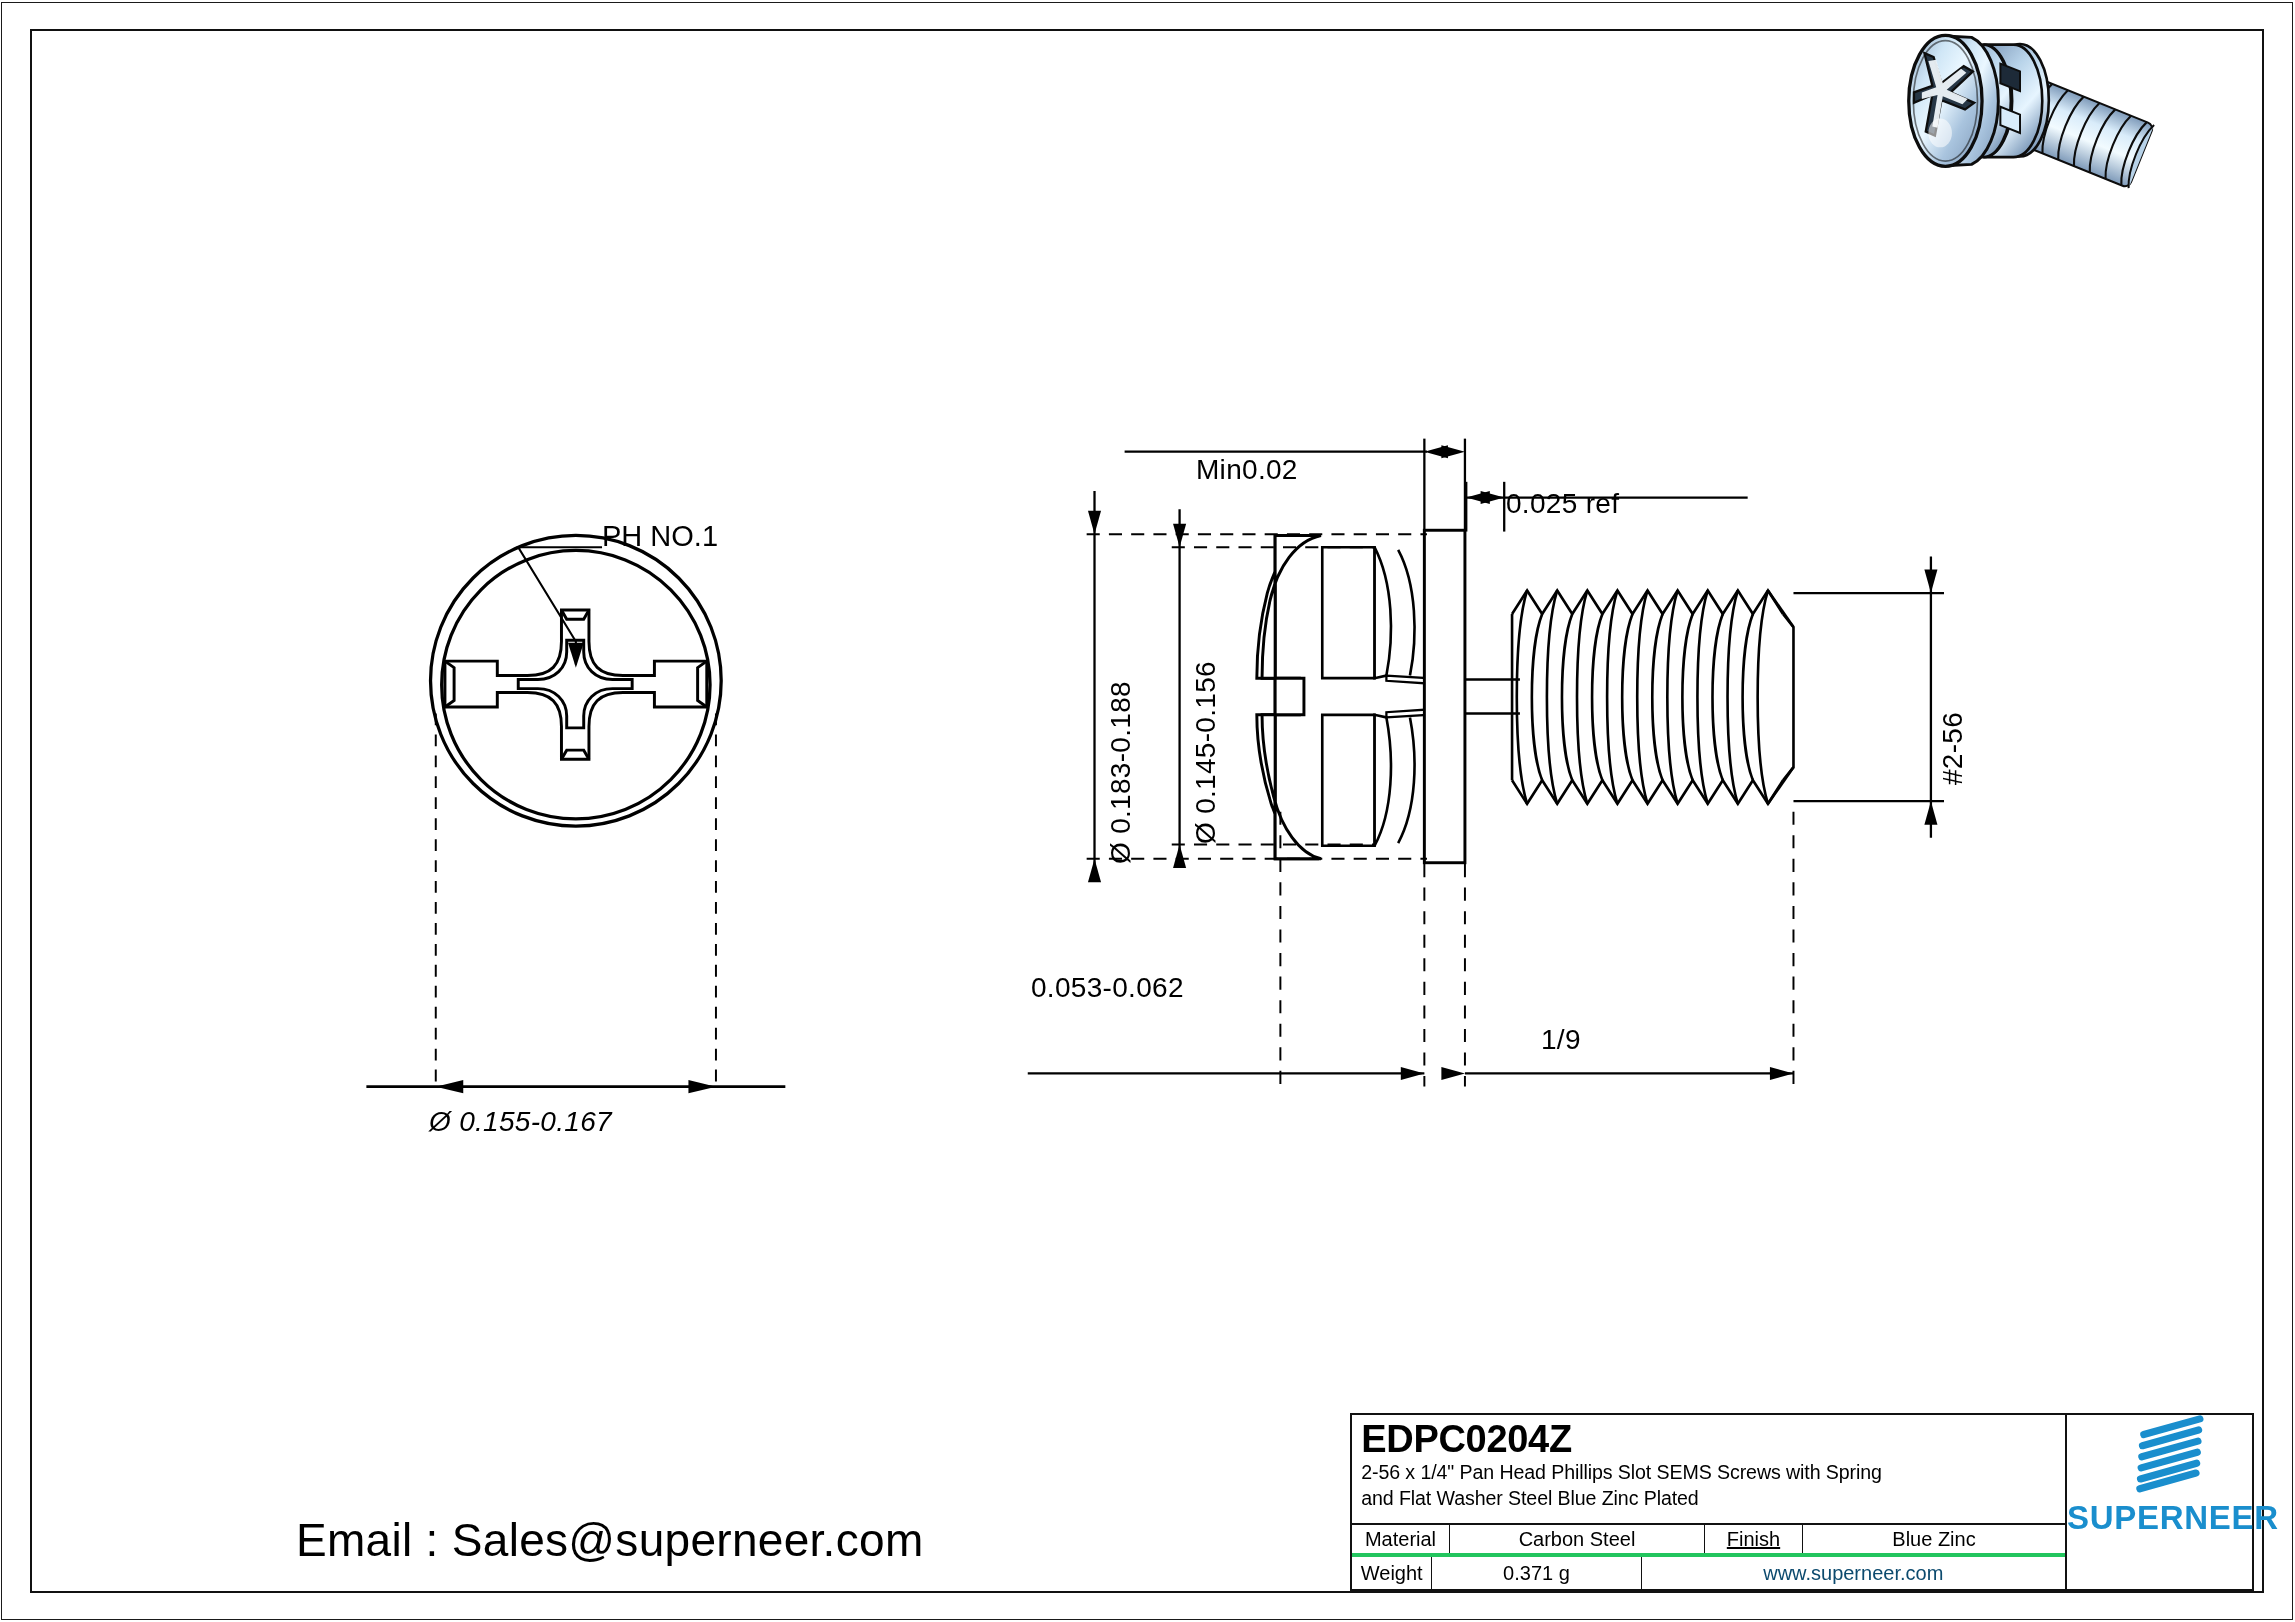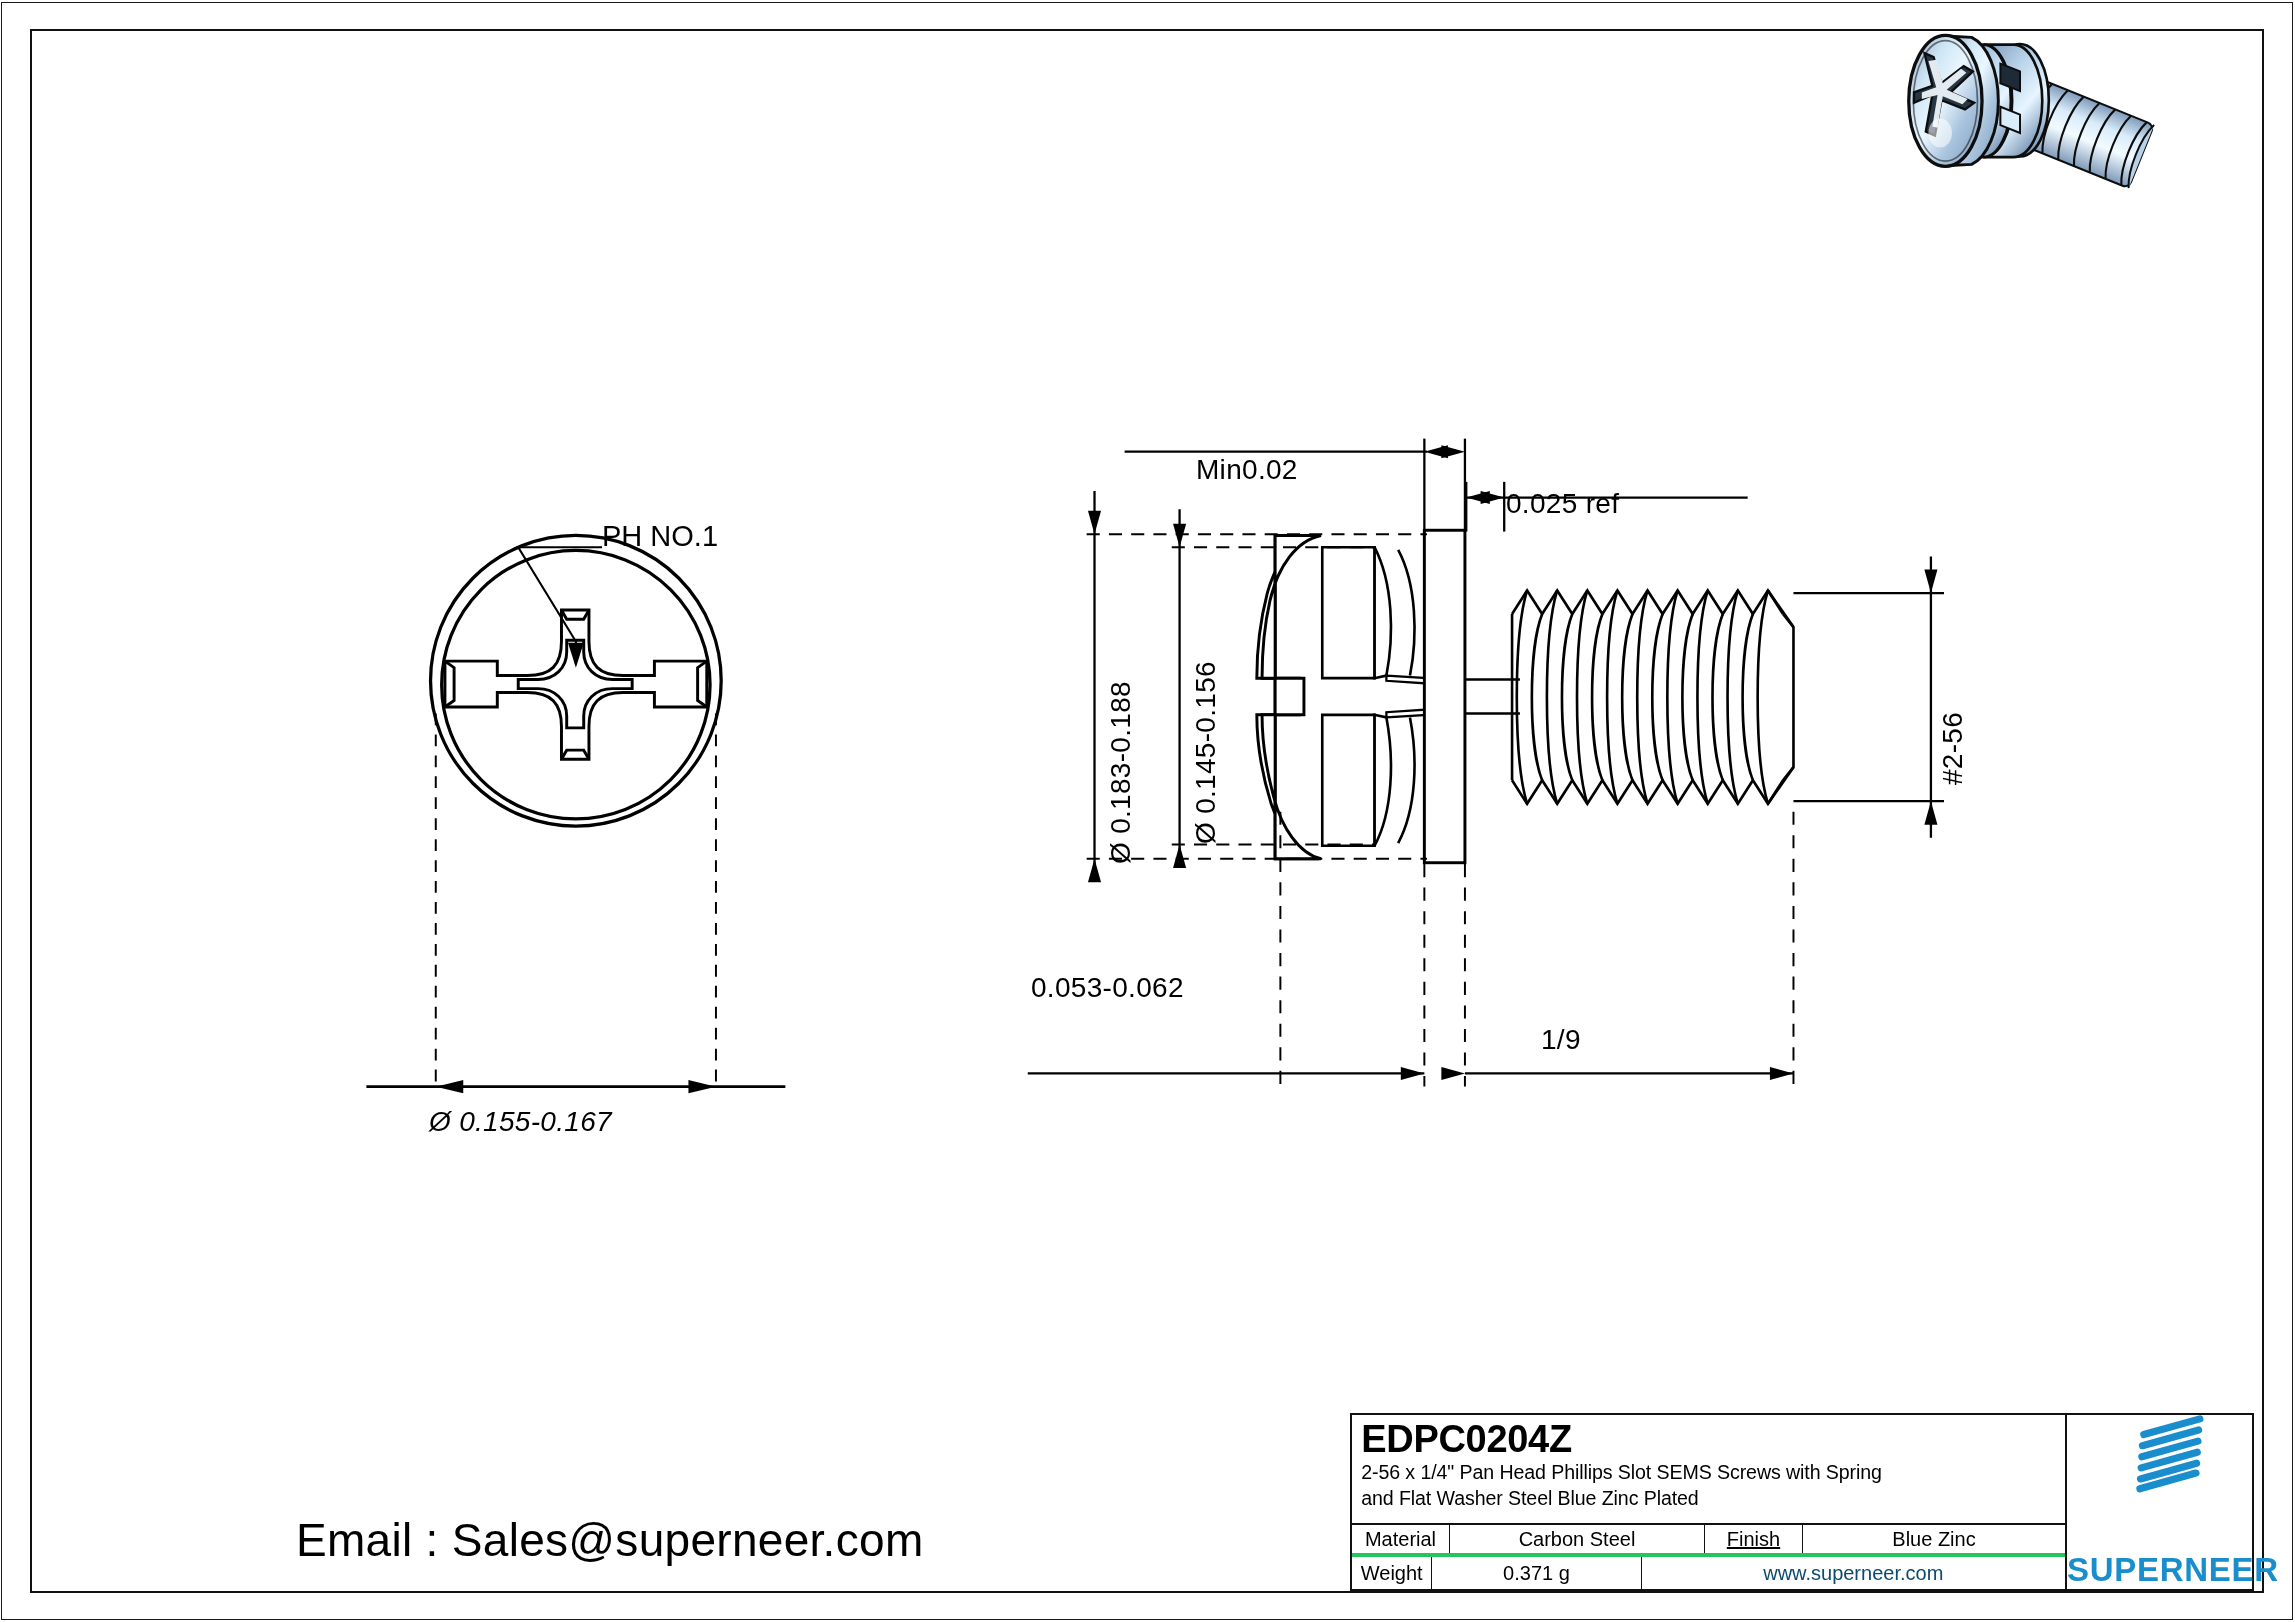--- a/index.html
+++ b/index.html
@@ -35,21 +35,21 @@
   .tb-row.r1{border-bottom:4px solid #22c55e;}
   .tb-cell{display:flex;align-items:center;justify-content:center;
            box-sizing:border-box;font-size:20px;border-right:1.3px solid #111;}
   .tb-cell:last-child{border-right:none;}
   .c-lbl{width:98px;}
   .c-val{width:255px;}
   .c-lbl2{width:98px;text-decoration:underline;}
   .c-val2{width:262px;}
   .c-web{width:517px;color:#0c4a6e;}
   .tb-logo{flex:1 1 auto;display:flex;flex-direction:column;
-           align-items:center;justify-content:space-between;gap:6.5px;}
+           align-items:center;justify-content:flex-start;gap:6.5px;}
   .logo-mark{width:71px;height:77px;}
   .logo-word{font-size:33px;font-weight:bold;color:#1a8ecd;letter-spacing:0.7px;
              font-family:"Liberation Sans","DejaVu Sans",sans-serif;}
 
   .email{position:absolute;left:296px;top:1513px;font-size:46px;
          letter-spacing:0.3px;white-space:nowrap;}
 </style>
 </head>
 <body>
 

